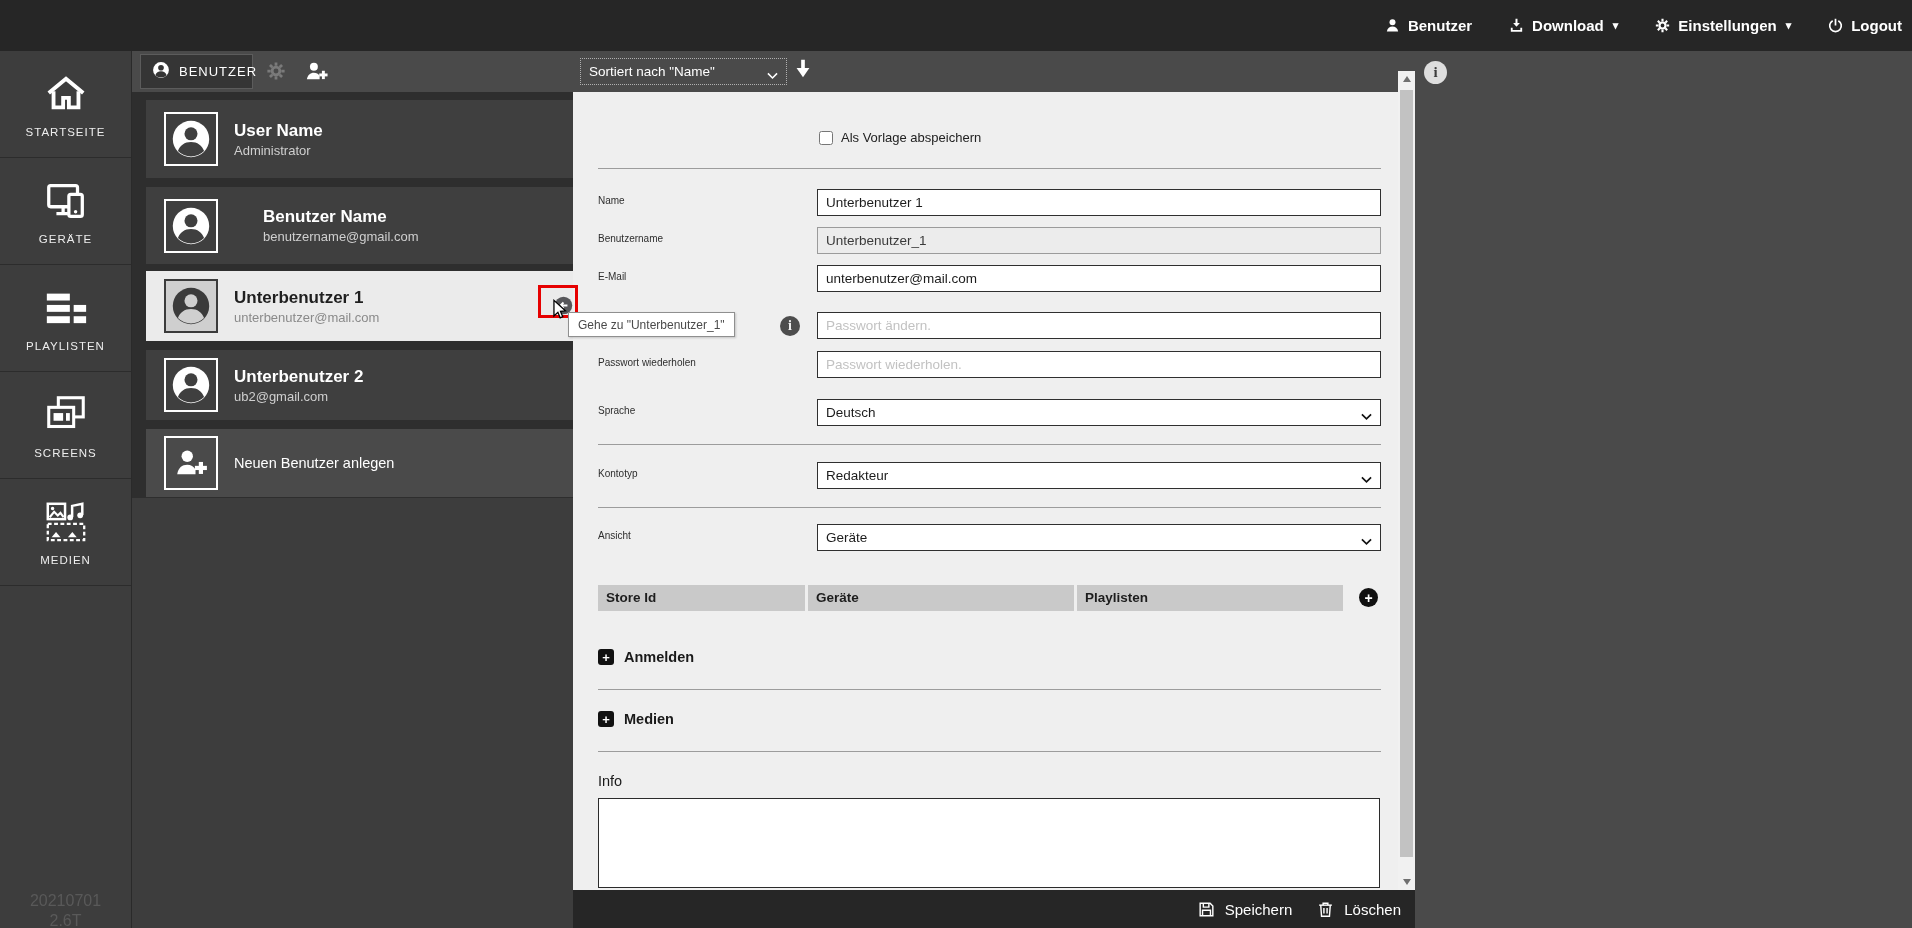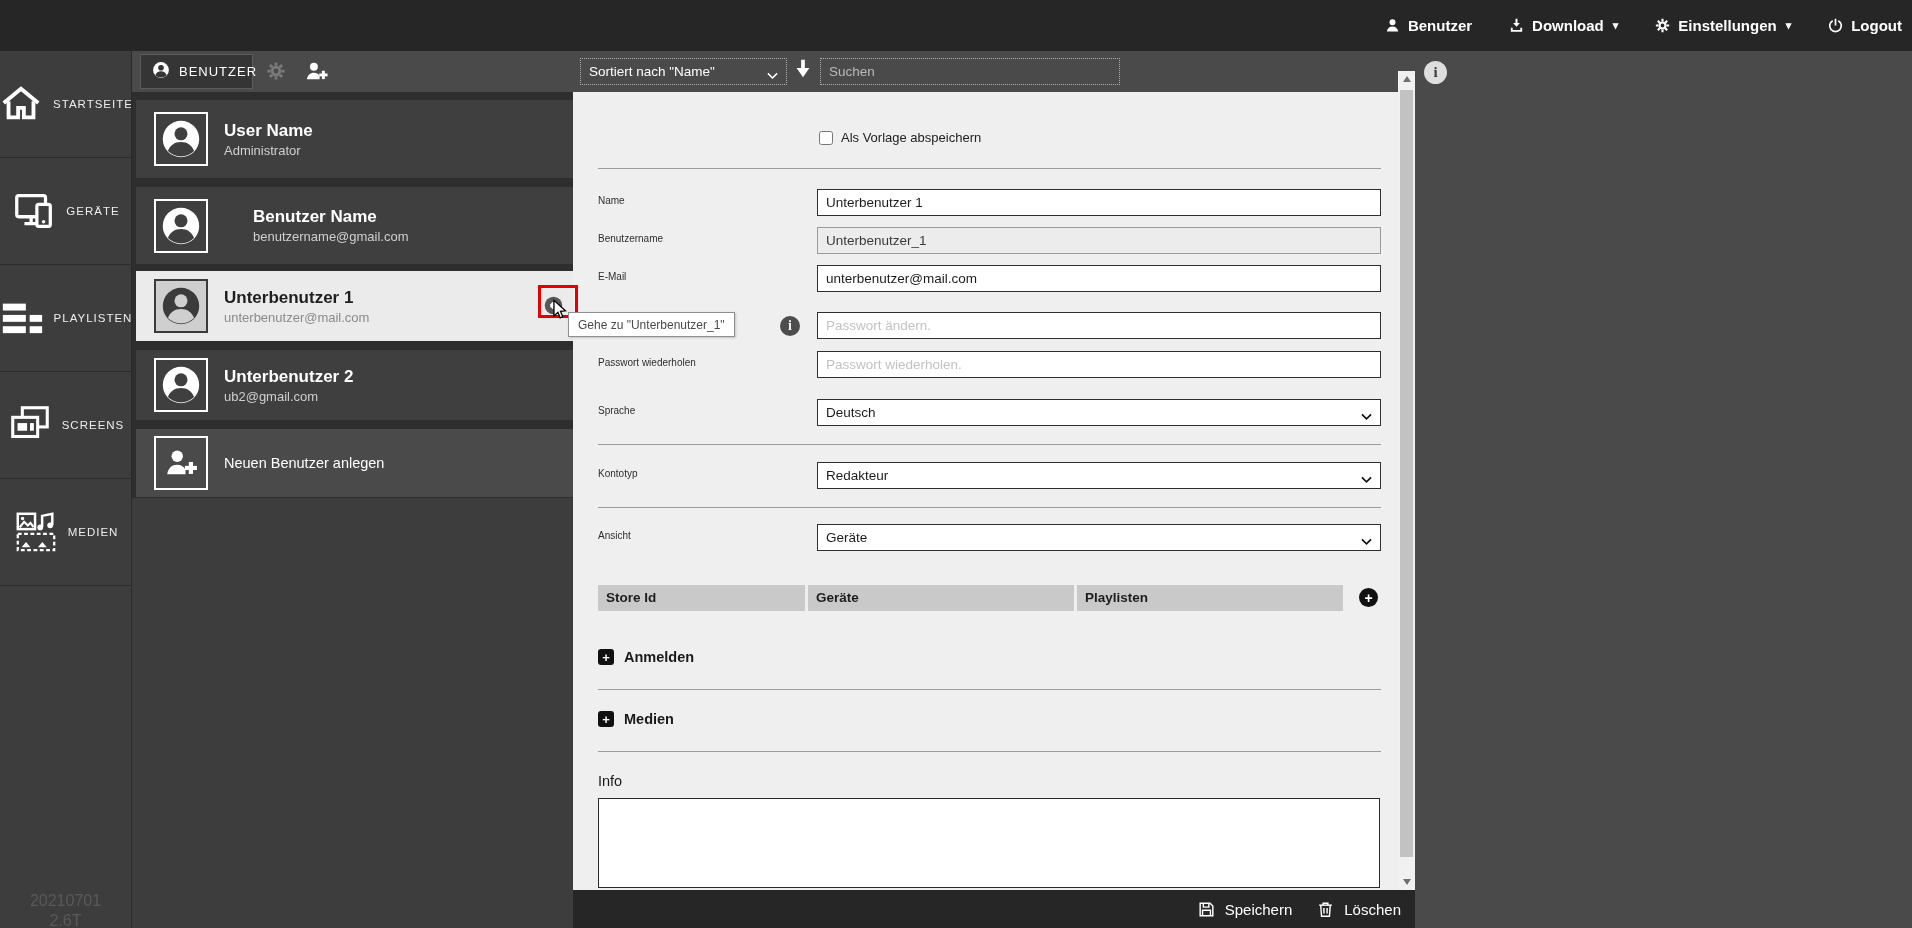--- a/index.html
+++ b/index.html
@@ -9,21 +9,21 @@
 
   
   .topbar { left:0; top:0; width:1912px; height:51px; background:#262626;
             display:flex; justify-content:flex-end; align-items:center; gap:36px; padding-right:10px; z-index:5;}
   .tb-item { display:flex; align-items:center; gap:7px; color:#fff; font-size:15px; font-weight:600; cursor:pointer;}
   .tb-item svg { width:17px; height:17px; display:block; }
   .tb-caret { font-size:11px; line-height:1; margin-left:2px;}
 
   
   .sidebar { left:0; top:51px; width:132px; height:877px; background:#3d3d3d; border-right:1px solid #2a2a2a; overflow:hidden; z-index:4;}
-  .nav-item { height:107px; border-bottom:1px solid #2c2c2c; display:flex; 
+  .nav-item { height:107px; border-bottom:1px solid #2c2c2c; display:flex; flex-direction:column;
               align-items:center; justify-content:center; gap:9px; cursor:pointer; }
   .nav-item svg { width:46px; height:46px; display:block;}
   .nav-label { color:#ededed; font-size:11.5px; letter-spacing:1px; }
   .version { position:absolute; top:840px; left:0; width:100%; text-align:center; color:#595959; font-size:16px; line-height:20px;}
 
   
   .subheader { left:132px; top:51px; width:1780px; height:41px; background:#4a4a4a; z-index:3;}
   .ben-tab { position:absolute; left:8px; top:3px; width:113px; height:35px; background:#353535;
              border:1px solid #5c5c5c; display:flex; align-items:center; gap:8px; padding:0 10px; cursor:pointer;}
   .ben-tab svg { width:20px; height:20px;}
@@ -35,21 +35,21 @@
   .sort-select .chev { margin-left:auto; width:11px; height:8px;}
   .sort-dir { position:absolute; left:660px; top:6px; width:22px; height:28px; cursor:pointer;}
   .search-input { position:absolute; left:688px; top:7px; width:300px; height:27px; background:transparent;
                   border:1px dotted #b0b0b0; color:#eee; font-size:13.5px; padding:0 8px; outline:none;
                   font-family:"Liberation Sans",sans-serif;}
   .search-input::placeholder { color:#b9b9b9; }
 
   
   .listcol { left:132px; top:92px; width:441px; height:836px; background:#3d3d3d; overflow:hidden; z-index:3;}
   .items-bg { position:absolute; left:0; top:0; width:441px; height:406px; background:#2e2e2e;}
-  .uitem { position:absolute; left:4px; width:441px; background:#3f3f3f; display:flex; align-items:center; cursor:pointer;}
+  .uitem { position:absolute; left:14px; width:441px; background:#3f3f3f; display:flex; align-items:center; cursor:pointer;}
   .uitem .avatar { width:54px; height:54px; border:2px solid #fff; margin-left:18px; flex:none;
                    display:flex; align-items:center; justify-content:center;}
   .uitem .avatar svg { width:46px; height:46px;}
   .pc-bg { fill:#fff; } .pc-fg { fill:#3f3f3f; }
   .uitem.sel { background:#ebebeb; }
   .uitem.sel .avatar { border-color:#3b3b3b; background:#cfcfcf;}
   .uitem.sel .pc-bg { fill:#3b3b3b; } .uitem.sel .pc-fg { fill:#cfcfcf; }
   .utext { margin-left:16px; display:flex; flex-direction:column; gap:2px;}
   .utitle { color:#fff; font-size:17px; font-weight:700;}
   .usub { color:#cfcfcf; font-size:13px;}
@@ -255,21 +255,20 @@
   <div class="sort-select">
     <span>Sortiert nach "Name"</span>
     <span class="chev"><svg viewBox="0 0 12 8">
           <path d="M1 1.5l5 5 5-5" stroke="#fff" stroke-width="1.7" fill="none"></path>
         </svg></span>
   </div>
   <span class="sort-dir"><svg viewBox="0 0 24 26" fill="#fff">
         <rect x="10" y="3" width="4" height="10"></rect>
         <path d="M5 12h14l-7 10z"></path>
       </svg></span>
-  <input class="search-input" placeholder="Suchen" style="">
 </div>
 
 <div class="abs listcol">
   <div class="items-bg"></div>
 
   <div class="uitem" style="top:8px;height:78px;">
     <span class="avatar">
         <svg viewBox="0 0 24 24">
           <circle class="pc-bg" cx="12" cy="12" r="9.5"></circle>
           <circle class="pc-fg" cx="12" cy="9.3" r="3.4"></circle>

